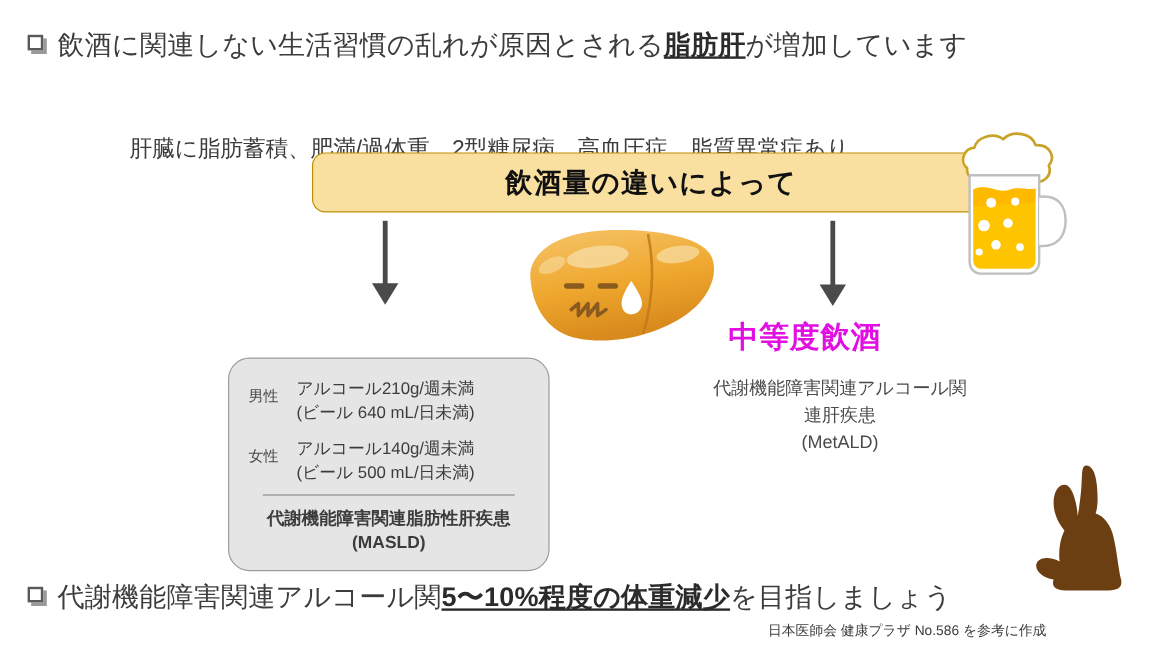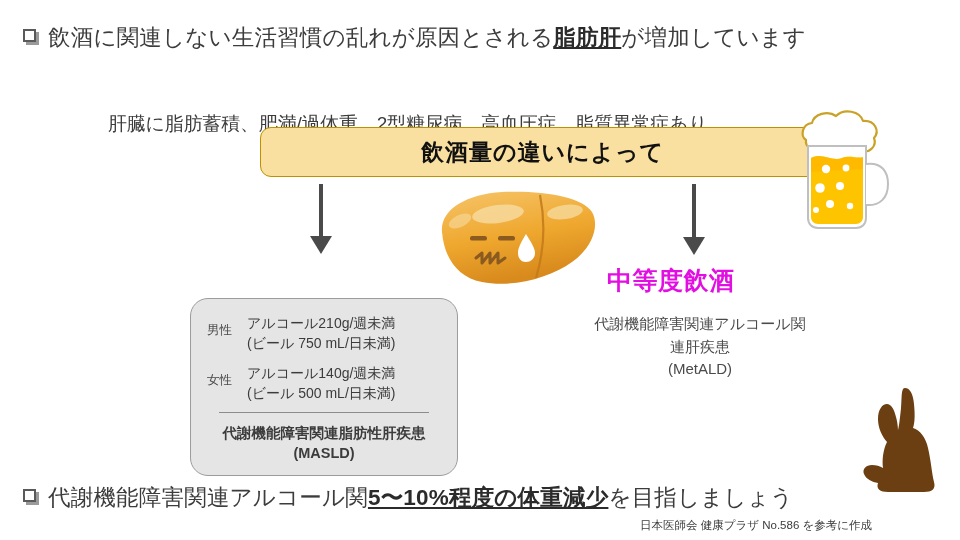--- a/index.html
+++ b/index.html
@@ -296,21 +296,21 @@
 
     <path d="M94 48 C99 56 103 62 103 67 C103 72 99 76 94 76 C89 76 86 72 86 67 C86 62 89 56 94 48 Z" fill="#FFFFFF"></path>
   </svg>
 
 
   <div id="info-box">
     <div class="dose-row">
       <div class="dose-label">男性</div>
       <div class="dose-lines">
         <div>アルコール210g/週未満</div>
-        <div>(ビール 750 mL/日未満)</div>
+        <div>(ビール 640 mL/日未満)</div>
       </div>
     </div>
     <div class="dose-row">
       <div class="dose-label">女性</div>
       <div class="dose-lines">
         <div>アルコール140g/週未満</div>
         <div>(ビール 500 mL/日未満)</div>
       </div>
     </div>
     <div id="box-divider"></div>

